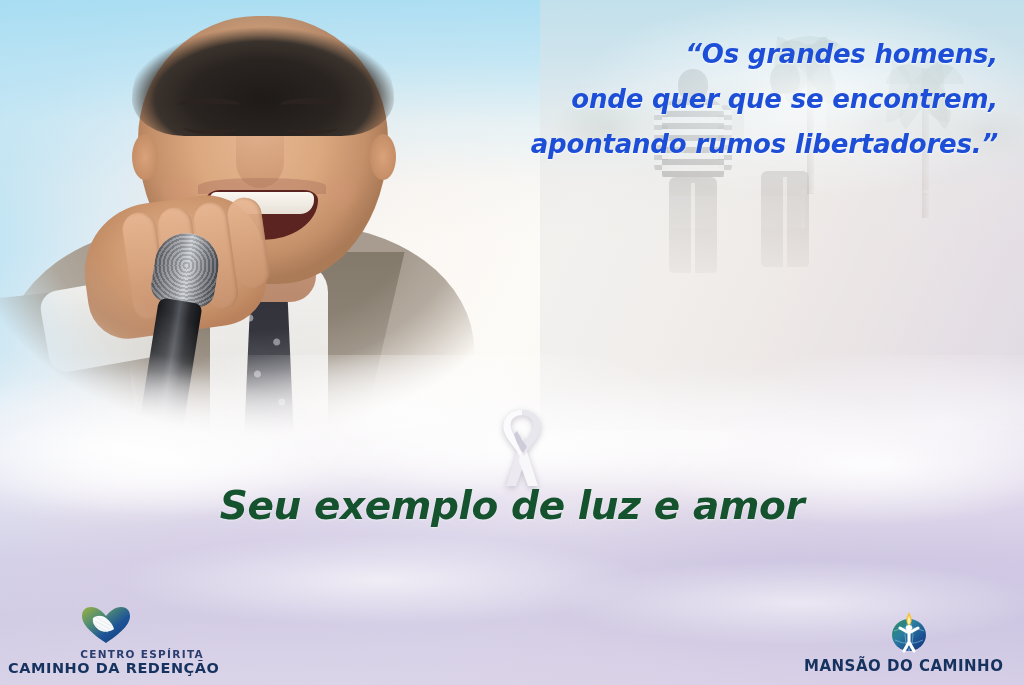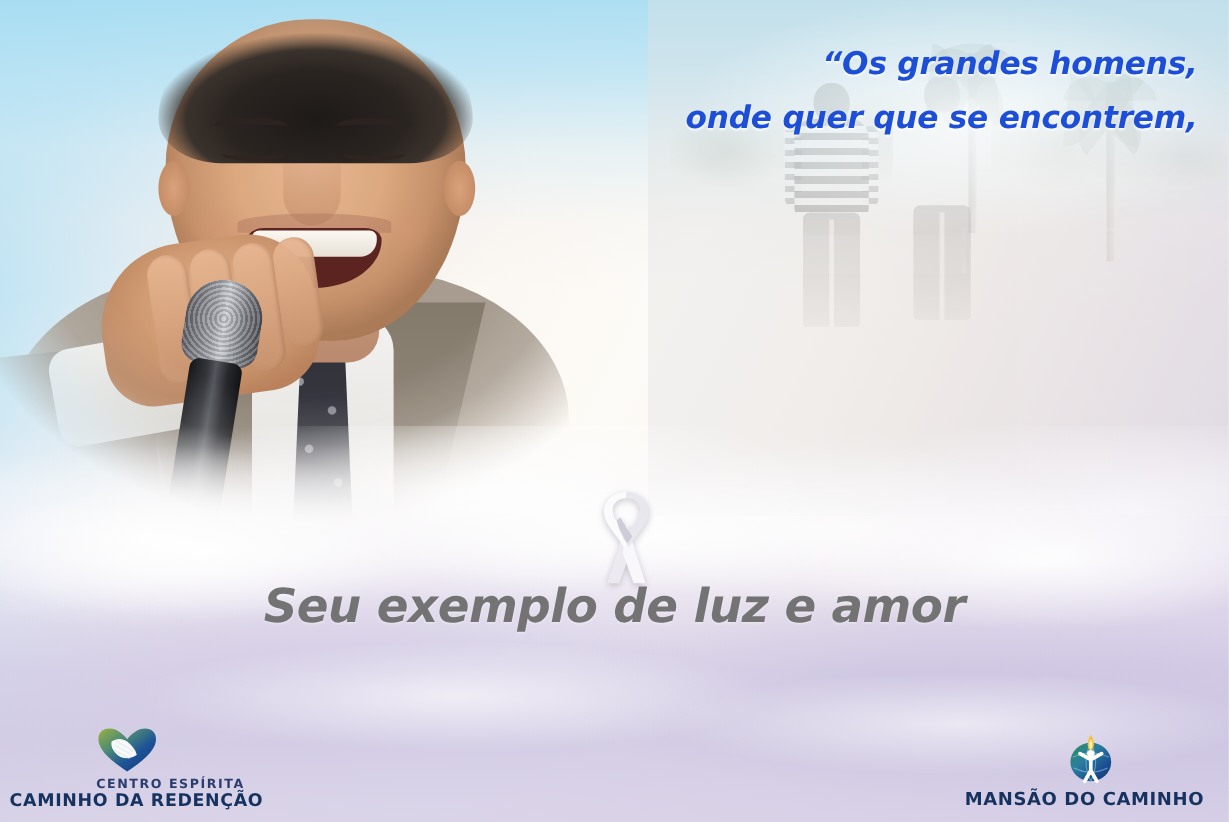--- a/index.html
+++ b/index.html
@@ -450,21 +450,21 @@
   }
   .hl-line {
     font-family: "DejaVu Sans", "Liberation Sans", sans-serif;
     font-style: italic;
     font-weight: 700;
     letter-spacing: -0.4px;
     white-space: nowrap;
     line-height: 1.04;
   }
   .hl-1 { font-size: 40px; color: #2b3fb5; text-shadow: 0 1px 2px rgba(255,255,255,0.55); }
-  .hl-2 { font-size: 39px; color: #737373; margin-top: 2px; text-shadow: 0 1px 2px rgba(255,255,255,0.5); }
+  .hl-2 { font-size: 39px; color: #14532d; margin-top: 2px; text-shadow: 0 1px 2px rgba(255,255,255,0.5); }
   .hl-3 { font-size: 39px; color: #2f7fc4; margin-top: 2px; text-shadow: 0 1px 2px rgba(255,255,255,0.5); }
 
   
   .logo-left {
     position: absolute;
     left: 8px; bottom: 8px;
     z-index: 14;
     text-align: right;
     width: 196px;
   }
@@ -586,20 +586,21 @@
   <div class="cloud-wisp cw1"></div>
   <div class="cloud-wisp cw2"></div>
   <div class="cloud-wisp cw3"></div>
   <div class="cloud-wisp cw4"></div>
   <div class="cloud-wisp cw5"></div>
   <div class="quote-glow"></div>
 
   <div class="quote-block">
     <div class="quote-line">“Os grandes homens,</div>
     <div class="quote-line">onde quer que se encontrem,</div>
+    <div class="quote-line">apontando rumos libertadores.”</div>
   </div>
 
   <svg class="ribbon" viewBox="0 0 70 82">
     <path d="M35 30 L19 80 L29 80 L38 55 Z" fill="#eceaf0"></path>
     <path d="M35 30 L51 80 L41 80 L32 55 Z" fill="#f8f7fa"></path>
     <path d="M35 4 C22 4 14 14 17 25 C19 33 27 40 33 50 L38 42 C31 34 25 28 24 22 C22 14 28 9 35 9 Z" fill="#fbfafc"></path>
     <path d="M35 4 C48 4 56 14 53 25 C51 33 43 40 37 50 L32 42 C39 34 45 28 46 22 C48 14 42 9 35 9 Z" fill="#e9e7ee"></path>
     <path d="M30 25 C33 31 37 36 40 41 L36 47 C31 40 28 33 27 28 Z" fill="#cfccd9"></path>
   </svg>
 

